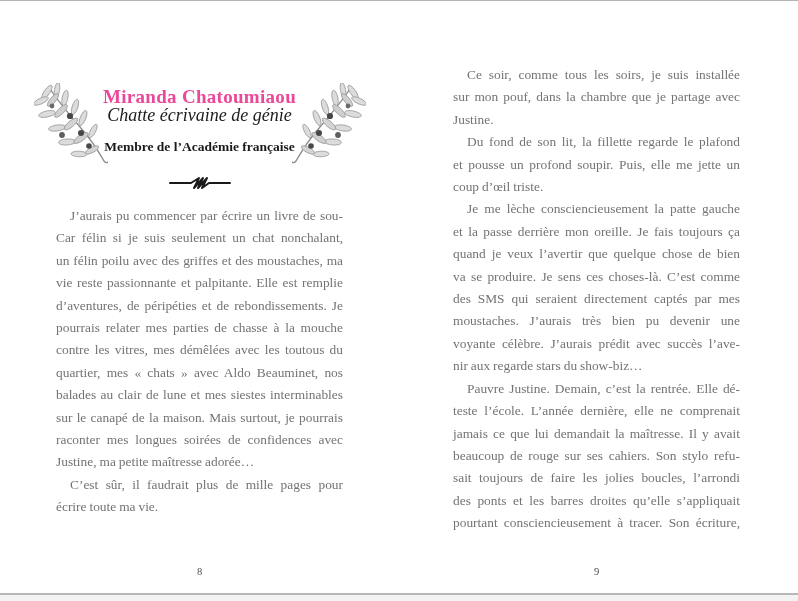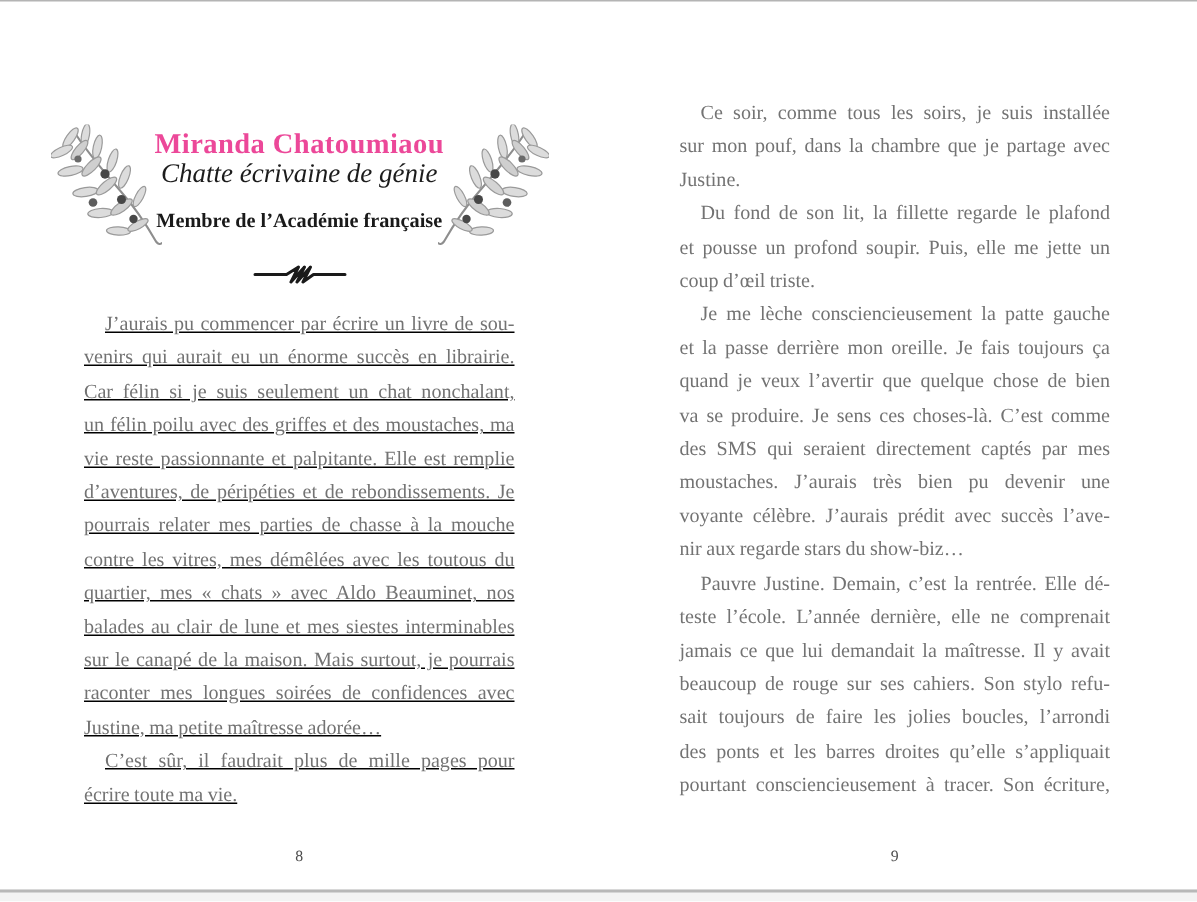--- a/index.html
+++ b/index.html
@@ -28,21 +28,21 @@
     position:absolute;top:138px;left:0;width:100%;text-align:center;
     font-size:13.5px;font-weight:700;color:#1a1a1a;
   }
   .divider{position:absolute;top:175px;left:50%;transform:translateX(-50%);}
 
   .branch{position:absolute;top:82px;width:74px;height:88px;}
   .branch.l{left:-22px;}
   .branch.r{left:236px;transform:scaleX(-1);}
 
   .body-text{position:absolute;left:0;right:0;}
-  .body-text.bl{top:204px;text-decoration:underline;}
+  .body-text.bl{top:204px;}
   .body-text.br{top:63px;}
   .line{
     font-size:13.4px;line-height:22.4px;color:#737373;
     text-align:justify;text-align-last:justify;word-spacing:-0.4px;
   }
   .line.ind{text-indent:14px;}
   .line.end{text-align-last:left;}
 
   .pagenum{
     position:absolute;top:565px;left:0;width:100%;text-align:center;
@@ -97,21 +97,20 @@
     <h1 class="title">Miranda Chatoumiaou</h1>
     <div class="subtitle">Chatte écrivaine de génie</div>
     <div class="affiliation">Membre de l’Académie française</div>
 
     <svg class="divider" width="64" height="14" viewBox="0 0 64 14">
       <path d="M2 7 H23 L31 2 L26 12 L35 2 L30 12 L39 2 L34 12 L41 7 H62" fill="none" stroke="#1a1a1a" stroke-width="2" stroke-linecap="round" stroke-linejoin="round"></path>
     </svg>
 
     <div class="body-text bl">
       <div class="line ind">J’aurais pu commencer par écrire un livre de sou-</div>
-      <div class="line">venirs qui aurait eu un énorme succès en librairie.</div>
       <div class="line">Car félin si je suis seulement un chat nonchalant,</div>
       <div class="line">un félin poilu avec des griffes et des moustaches, ma</div>
       <div class="line">vie reste passionnante et palpitante. Elle est remplie</div>
       <div class="line">d’aventures, de péripéties et de rebondissements. Je</div>
       <div class="line">pourrais relater mes parties de chasse à la mouche</div>
       <div class="line">contre les vitres, mes démêlées avec les toutous du</div>
       <div class="line">quartier, mes « chats » avec Aldo Beauminet, nos</div>
       <div class="line">balades au clair de lune et mes siestes interminables</div>
       <div class="line">sur le canapé de la maison. Mais surtout, je pourrais</div>
       <div class="line">raconter mes longues soirées de confidences avec</div>

